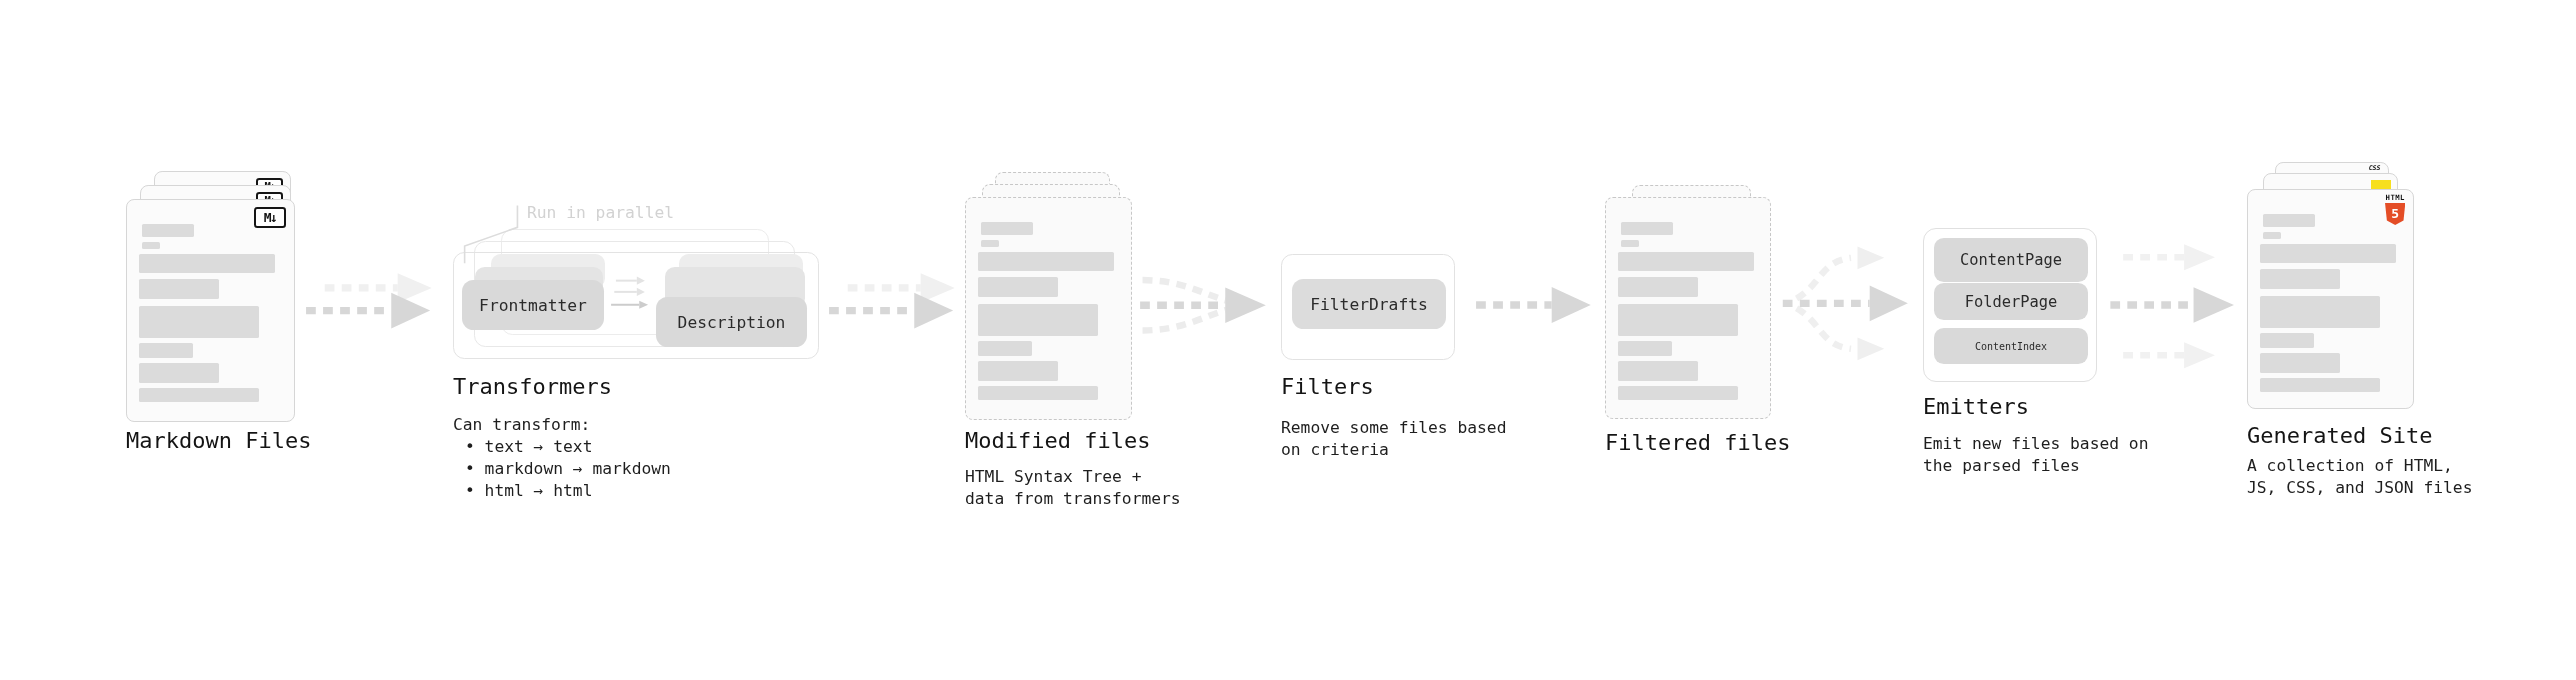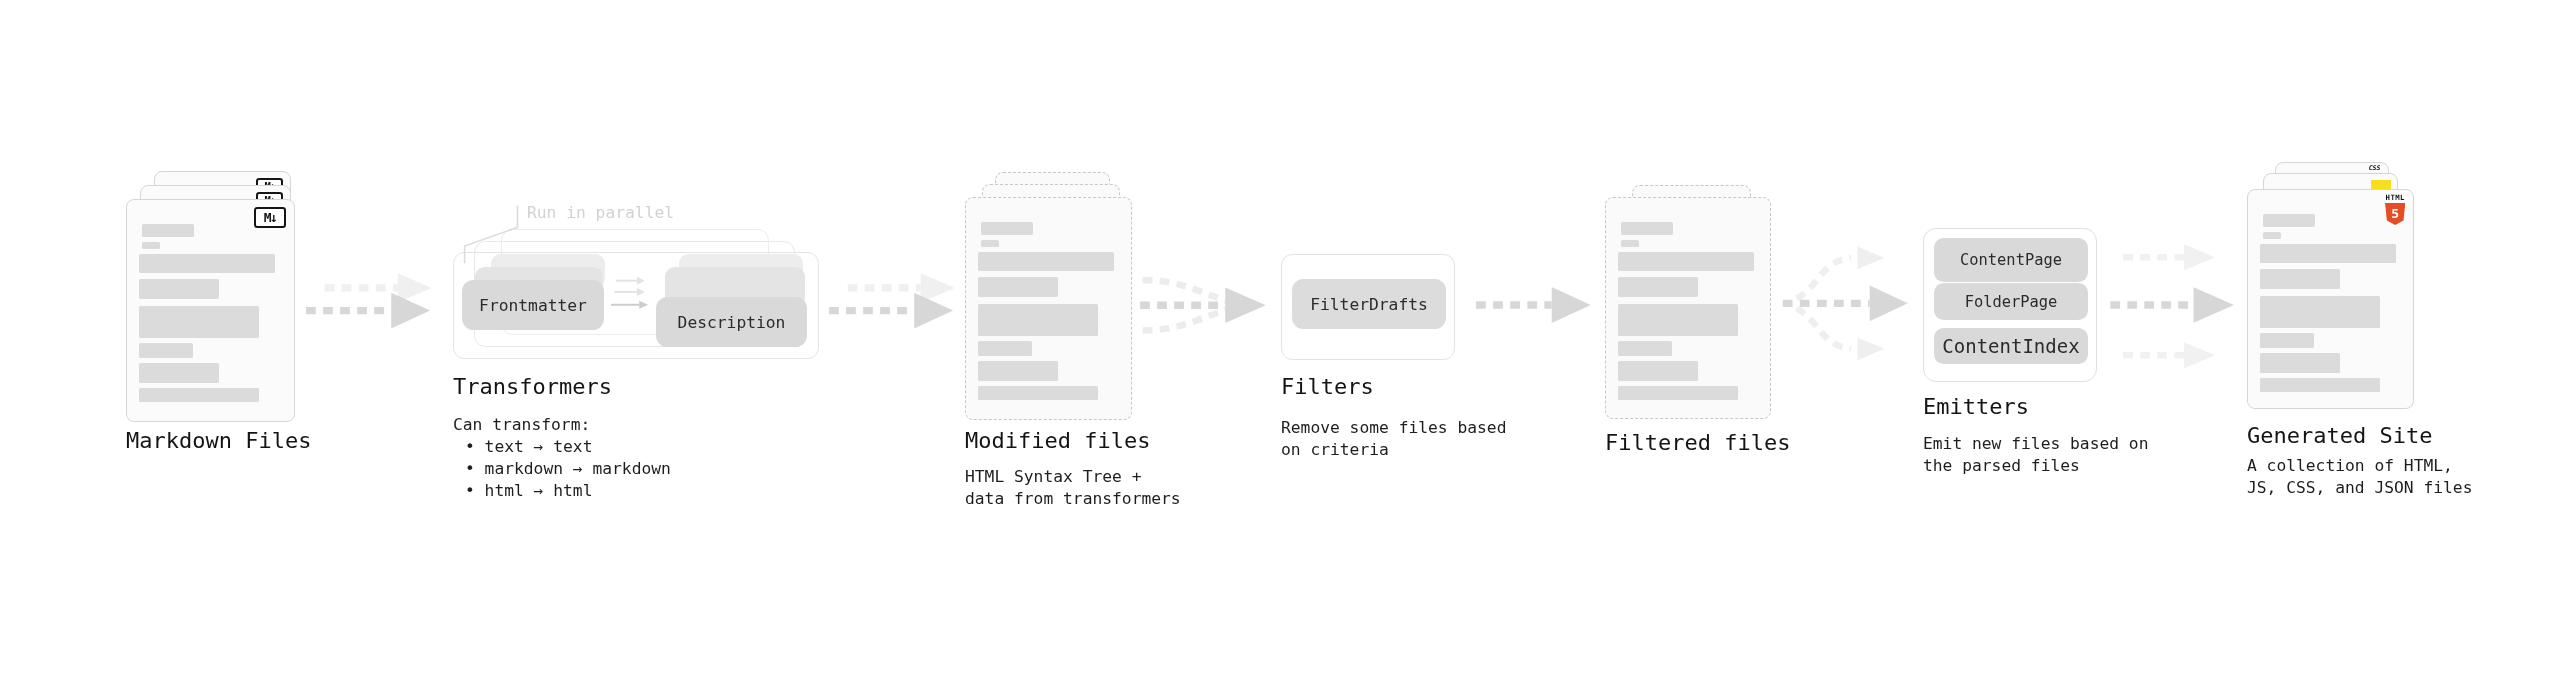--- a/index.html
+++ b/index.html
@@ -184,21 +184,21 @@
     <path d="M25,84 C55,101 55,130 92,134" fill="none" stroke="#efefef" stroke-width="8" stroke-dasharray="12 9"></path>
     <polygon points="100,120 133,134 100,148" fill="#efefef"></polygon>
     <line x1="8" y1="78" x2="115" y2="78" stroke="#d7d7d7" stroke-width="9" stroke-dasharray="12 9"></line>
     <polygon points="115,56 162,78 115,100" fill="#d7d7d7"></polygon>
   </svg>
 
   <div>
     <div class="panel" style="left:1923px; top:228px; width:174px; height:154px; border-radius:13px; border-color:#e0e0e0;"></div>
     <div class="pill" style="left:1934px; top:238px; width:154px; height:44px; border-radius:9.8px; font-size:15.4px;">ContentPage</div>
     <div class="pill" style="left:1934px; top:283px; width:154px; height:37px; border-radius:9.8px; font-size:15.4px;">FolderPage</div>
-    <div class="pill" style="left:1934px; top:328px; width:154px; height:36px; border-radius:9.8px; font-size:19px;">ContentIndex</div>
+    <div class="pill" style="left:1934px; top:328px; width:154px; height:36px; border-radius:9.8px; font-size:10px;">ContentIndex</div>
     <div class="heading" style="left:1923px; top:395px;">Emitters</div>
     <div class="body-text" style="left:1923px; top:433px;">Emit new files based on</div>
     <div class="body-text" style="left:1923px; top:455px;">the parsed files</div>
   </div>
 
   <div>
     <svg style="left:2119px; top:241px;" width="114" height="32.5" viewBox="0 0 140 40">
       <line x1="5" y1="20" x2="80" y2="20" stroke="#f1f1f1" stroke-width="8" stroke-dasharray="12 9"></line>
       <polygon points="80,4 118,20 80,36" fill="#f1f1f1"></polygon>
     </svg>

